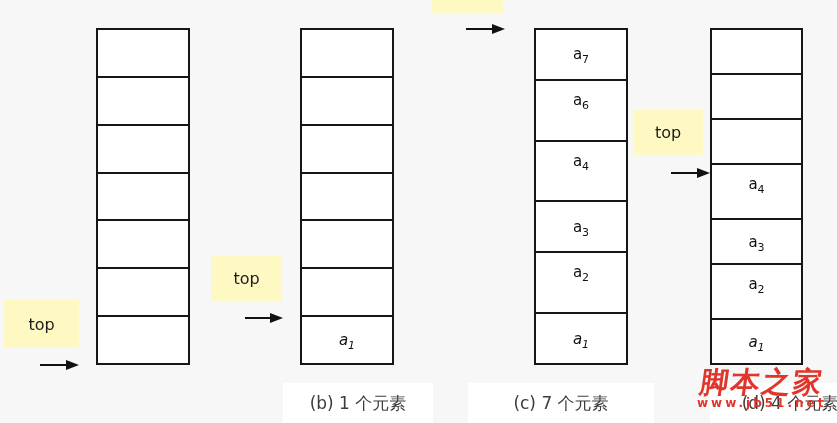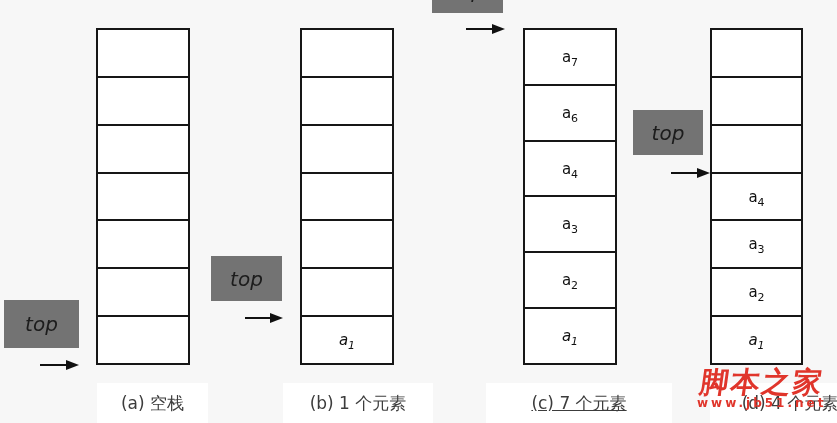--- a/index.html
+++ b/index.html
@@ -4,32 +4,32 @@
 <style>
   html,body{margin:0;padding:0;}
   body{font-family:"DejaVu Sans","Liberation Sans",sans-serif;}
   .figure{position:relative;width:837px;height:423px;background:#f7f7f7;overflow:hidden;}
 
   
   .stack{position:absolute;top:28px;height:337px;width:94px;box-sizing:border-box;
          border:2px solid #161616;background:#ffffff;display:flex;flex-direction:column;}
   .stack-a{left:96px;}
   .stack-b{left:300px;}
-  .stack-c{left:523px;}
+  .stack-c{left:534px;}
   .stack-d{left:710px;width:93px;}
   .cell{flex:1;border-bottom:2px solid #161616;display:flex;justify-content:center;box-sizing:border-box;}
   .cell:last-child{border-bottom:none;font-style:italic;}
   .cell.center{align-items:center;}
-  .cell.top{align-items:center;padding-top:0;}
+  .cell.top{align-items:flex-start;padding-top:10px;}
   .cell-label{font-size:15px;color:#111;line-height:1.2;}
   .cell-label sub{font-size:11px;line-height:0;}
 
   
-  .top-box{position:absolute;background:#737373;display:flex;align-items:center;justify-content:center;
-           font-size:20px;color:#1c1c1c;font-style:italic;}
+  .top-box{position:absolute;background:#fef9c3;display:flex;align-items:center;justify-content:center;
+           font-size:16px;color:#1c1c1c;}
   .top-a{left:4px;top:300px;width:75px;height:48px;}
   .top-b{left:211px;top:256px;width:71px;height:45px;}
   .top-c{left:432px;top:-31px;width:71px;height:44px;}
   .top-d{left:633px;top:110px;width:70px;height:45px;}
 
   
   .arrow{position:absolute;height:10px;}
   .arrow-line{position:absolute;left:0;right:11px;top:4px;height:2px;background:#111;}
   .arrow-head{position:absolute;right:0;top:0;width:0;height:0;
               border-top:5px solid transparent;border-bottom:5px solid transparent;
@@ -37,21 +37,21 @@
   .arrow-a{left:40px;top:360px;width:39px;}
   .arrow-b{left:245px;top:313px;width:38px;}
   .arrow-c{left:466px;top:24px;width:39px;}
   .arrow-d{left:671px;top:168px;width:39px;}
 
   
   .caption{position:absolute;top:383px;height:40px;background:#ffffff;display:flex;
            align-items:center;justify-content:center;font-size:17px;color:#3c3c3c;white-space:nowrap;}
   .cap-a{left:97px;width:111px;}
   .cap-b{left:283px;width:150px;text-align:center;}
-  .cap-c{left:486px;width:186px;text-decoration:underline;}
+  .cap-c{left:468px;width:186px;}
   .cap-d{left:710px;width:160px;}
 
   
   .watermark{position:absolute;left:697px;top:367px;z-index:5;color:#e0352b;text-align:center;}
   .wm-title{font-size:29px;font-weight:bold;line-height:1.1;letter-spacing:2px;transform:skewX(-8deg);}
   .wm-url{font-size:12px;font-weight:bold;letter-spacing:3px;margin-top:-3px;}
 </style>
 </head>
 <body>
 
@@ -130,21 +130,20 @@
   </div>
   <div class="arrow arrow-c">
     <span class="arrow-line"></span>
     <span class="arrow-head"></span>
   </div>
   <div class="arrow arrow-d">
     <span class="arrow-line"></span>
     <span class="arrow-head"></span>
   </div>
 
-  <div class="caption cap-a">(a) 空栈</div>
   <div class="caption cap-b">(b) 1 个元素</div>
   <div class="caption cap-c">(c) 7 个元素</div>
   <div class="caption cap-d">(d) 4 个元素</div>
 
   <div class="watermark">
     <div class="wm-title">脚本之家</div>
     <div class="wm-url">www.jb51.net</div>
   </div>
 
 </div>

